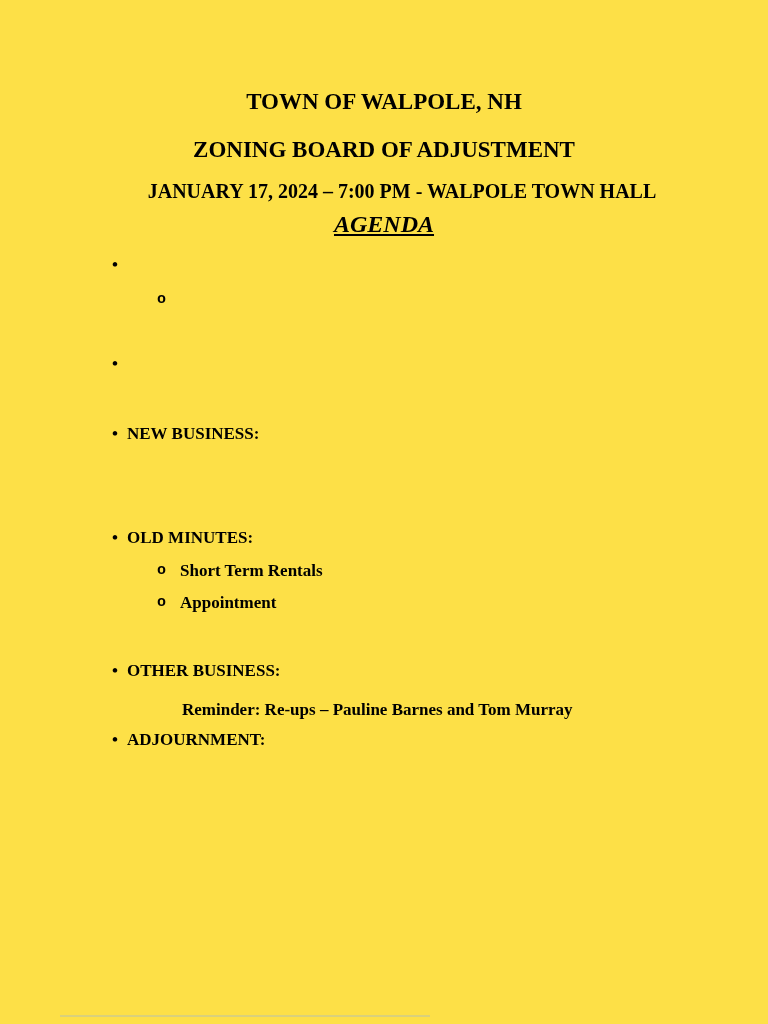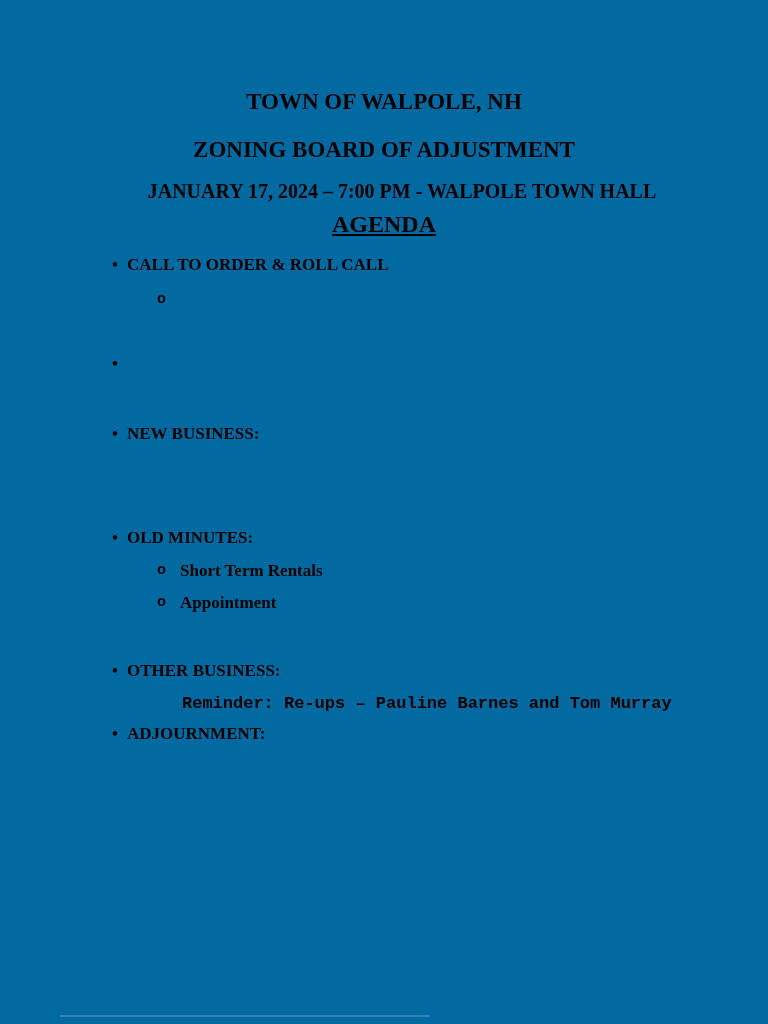--- a/index.html
+++ b/index.html
@@ -1,52 +1,53 @@
 <!DOCTYPE html>
 <html><head>
 <meta charset="utf-8">
 <style>
   html, body { margin: 0; padding: 0; background: #ffffff; }
   .page {
     position: relative;
     width: 768px;
     height: 1024px;
-    background: #0369a1;
+    background: #fde047;
     color: #000000;
     font-family: "Liberation Serif", "DejaVu Serif", serif;
     overflow: hidden;
   }
   .doc-header { text-align: center; padding-top: 91px; }
   .title { font-weight: bold; font-size: 23px; line-height: 22px; }
   .title-2 { margin-top: 26px; }
   .date-line { font-weight: bold; font-size: 20px; line-height: 20px; margin-top: 20px; margin-left: 36px; }
   .agenda-title {
     font-weight: bold;
     font-size: 24px;
     line-height: 24px;
     margin-top: 11px;
     text-decoration: underline;
+    font-style: italic;
   }
   .agenda { font-size: 17px; }
   .row { display: flex; line-height: 20px; }
   .row .txt b { font-weight: bold; }
   .l1 { padding-left: 112px; }
   .l1 .marker { width: 15px; flex: 0 0 15px; font-weight: bold; }
   .l2 { padding-left: 157px; }
   .l2 .marker { width: 23px; flex: 0 0 23px; font-weight: bold; font-size: 15px; font-family: "Liberation Mono", monospace; }
   .indent { padding-left: 182px; font-weight: bold; }
   .r1  { margin-top: 19px; }
   .r2  { margin-top: 15px; }
   .r3  { margin-top: 44px; }
   .r4  { margin-top: 50px; }
   .r5  { margin-top: 84px; }
   .r6  { margin-top: 13px; }
   .r7  { margin-top: 12px; }
   .r8  { margin-top: 48px; }
-  .r9  { margin-top: 13px; font-family: Liberation Mono, monospace; }
+  .r9  { margin-top: 19px; }
   .r10 { margin-top: 10px; }
   .footer-rule {
     position: absolute;
     left: 60px;
     top: 1015px;
     width: 370px;
     height: 2px;
     background: rgba(150, 180, 220, 0.35);
   }
 </style>
@@ -59,21 +60,20 @@
     <div class="title">TOWN OF WALPOLE, NH</div>
     <div class="title title-2">ZONING BOARD OF ADJUSTMENT</div>
     <div class="date-line">JANUARY 17, 2024 – 7:00 PM - WALPOLE TOWN HALL</div>
     <div class="agenda-title">AGENDA</div>
   </header>
 
   <main class="agenda">
 
     <div class="row l1 r1">
       <span class="marker">•</span>
-      <span class="txt"><b>CALL TO ORDER &amp; ROLL CALL</b><span></span></span>
     </div>
 
     <div class="row l2 r2">
       <span class="marker">o</span>
     </div>
 
     <div class="row l1 r3">
       <span class="marker">•</span>
     </div>
 

